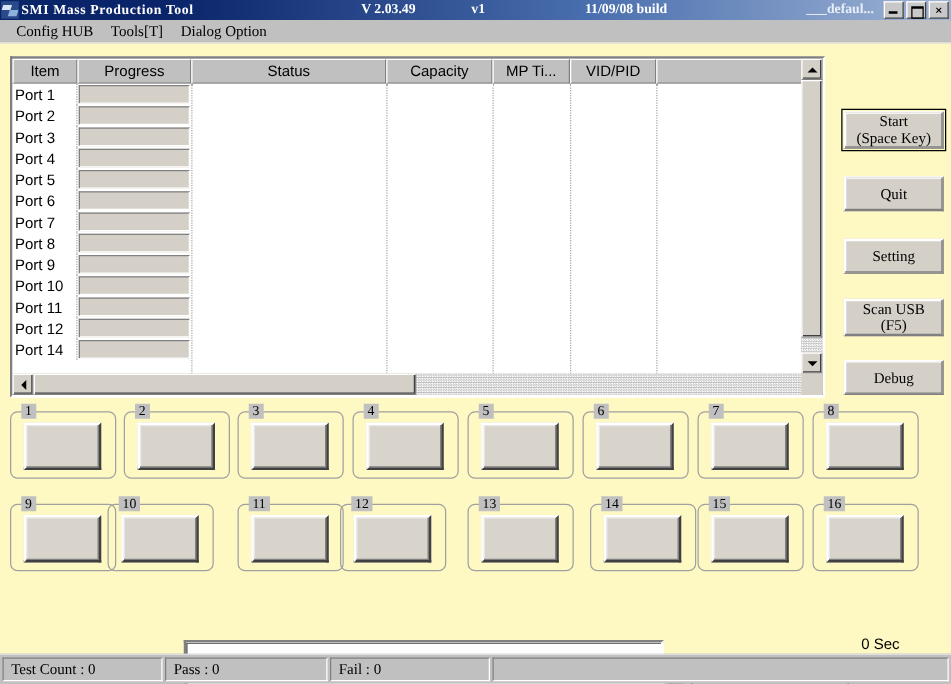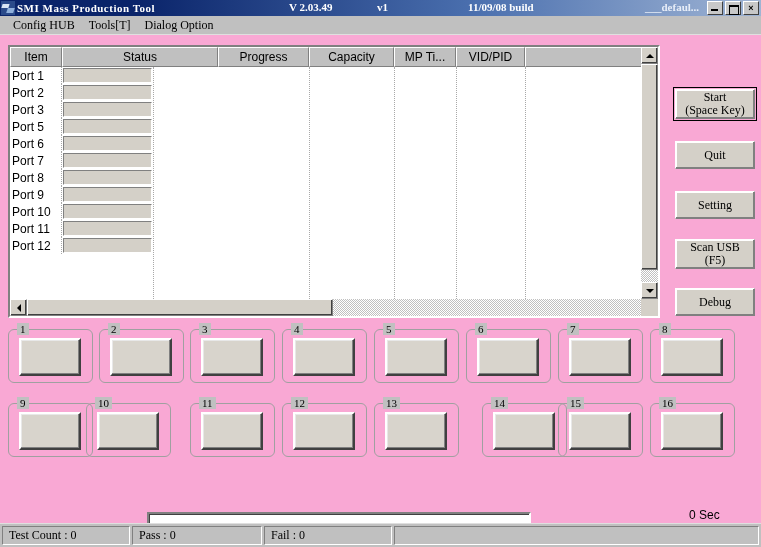--- a/index.html
+++ b/index.html
@@ -81,21 +81,21 @@
     display: flex; align-items: center;
     font-family: "Liberation Serif", serif;
     font-size: 12px; color: #000;
     padding-left: 6px;
   }
   .menu-item { padding: 1px 7px; white-space: nowrap; cursor: default; }
 
   
   .client {
     position: absolute; left: 0; top: 34px; width: 761px; height: 489px;
-    background: #f9a8d4;
+    background: #fef9c3;
     border-top: 1px solid #dfdfdf;
   }
 
   
   .listctl {
     position: absolute; left: 8px; top: 10px;
     width: 652px; height: 273px;
     background: #ffffff;
     border: 2px solid;
     border-color: #808080 #ffffff #ffffff #808080;
@@ -332,22 +332,22 @@
     <div class="menu-item">Dialog Option</div>
   </div>
 
   <div class="client">
 
     <div class="listctl">
       <div class="lc-inner">
 
         <div class="hdr-row">
           <div class="hdr-cell c-item">Item</div>
+          <div class="hdr-cell c-progress">Progress</div>
           <div class="hdr-cell c-status">Status</div>
-          <div class="hdr-cell c-progress">Progress</div>
           <div class="hdr-cell c-capacity">Capacity</div>
           <div class="hdr-cell c-mptime">MP Ti...</div>
           <div class="hdr-cell c-vidpid">VID/PID</div>
           <div class="hdr-cell c-blank"></div>
         </div>
 
         <div class="rows">
           <div class="gridlines">
             <div class="gl" style="left:143px"></div>
             <div class="gl" style="left:299px"></div>
@@ -362,20 +362,24 @@
           </div>
           <div class="row">
             <div class="cell-item">Port 2</div>
             <div class="cell-progress"></div>
           </div>
           <div class="row">
             <div class="cell-item">Port 3</div>
             <div class="cell-progress"></div>
           </div>
           <div class="row">
+            <div class="cell-item">Port 4</div>
+            <div class="cell-progress"></div>
+          </div>
+          <div class="row">
             <div class="cell-item">Port 5</div>
             <div class="cell-progress"></div>
           </div>
           <div class="row">
             <div class="cell-item">Port 6</div>
             <div class="cell-progress"></div>
           </div>
           <div class="row">
             <div class="cell-item">Port 7</div>
             <div class="cell-progress"></div>
@@ -391,20 +395,24 @@
           <div class="row">
             <div class="cell-item">Port 10</div>
             <div class="cell-progress"></div>
           </div>
           <div class="row">
             <div class="cell-item">Port 11</div>
             <div class="cell-progress"></div>
           </div>
           <div class="row">
             <div class="cell-item">Port 12</div>
+            <div class="cell-progress"></div>
+          </div>
+          <div class="row">
+            <div class="cell-item">Port 14</div>
             <div class="cell-progress"></div>
           </div>
 
         </div>
 
         <div class="vsb">
           <div class="sb-btn sb-up">
             <span class="arr arr-up"></span>
           </div>
           <div class="vsb-track">
@@ -497,31 +505,31 @@
     <div class="grp" style="left:86px;top:362px">
       <div class="grp-box"></div>
       <div class="grp-legend">10</div>
       <div class="grp-panel"></div>
     </div>
     <div class="grp" style="left:190px;top:362px">
       <div class="grp-box"></div>
       <div class="grp-legend">11</div>
       <div class="grp-panel"></div>
     </div>
-    <div class="grp" style="left:282px;top:362px">
+    <div class="grp" style="left:272px;top:362px">
       <div class="grp-box"></div>
       <div class="grp-legend">12</div>
       <div class="grp-panel"></div>
     </div>
     <div class="grp" style="left:374px;top:362px">
       <div class="grp-box"></div>
       <div class="grp-legend">13</div>
       <div class="grp-panel"></div>
     </div>
-    <div class="grp" style="left:482px;top:362px">
+    <div class="grp" style="left:472px;top:362px">
       <div class="grp-box"></div>
       <div class="grp-legend">14</div>
       <div class="grp-panel"></div>
     </div>
     <div class="grp" style="left:558px;top:362px">
       <div class="grp-box"></div>
       <div class="grp-legend">15</div>
       <div class="grp-panel"></div>
     </div>
     <div class="grp" style="left:650px;top:362px">

